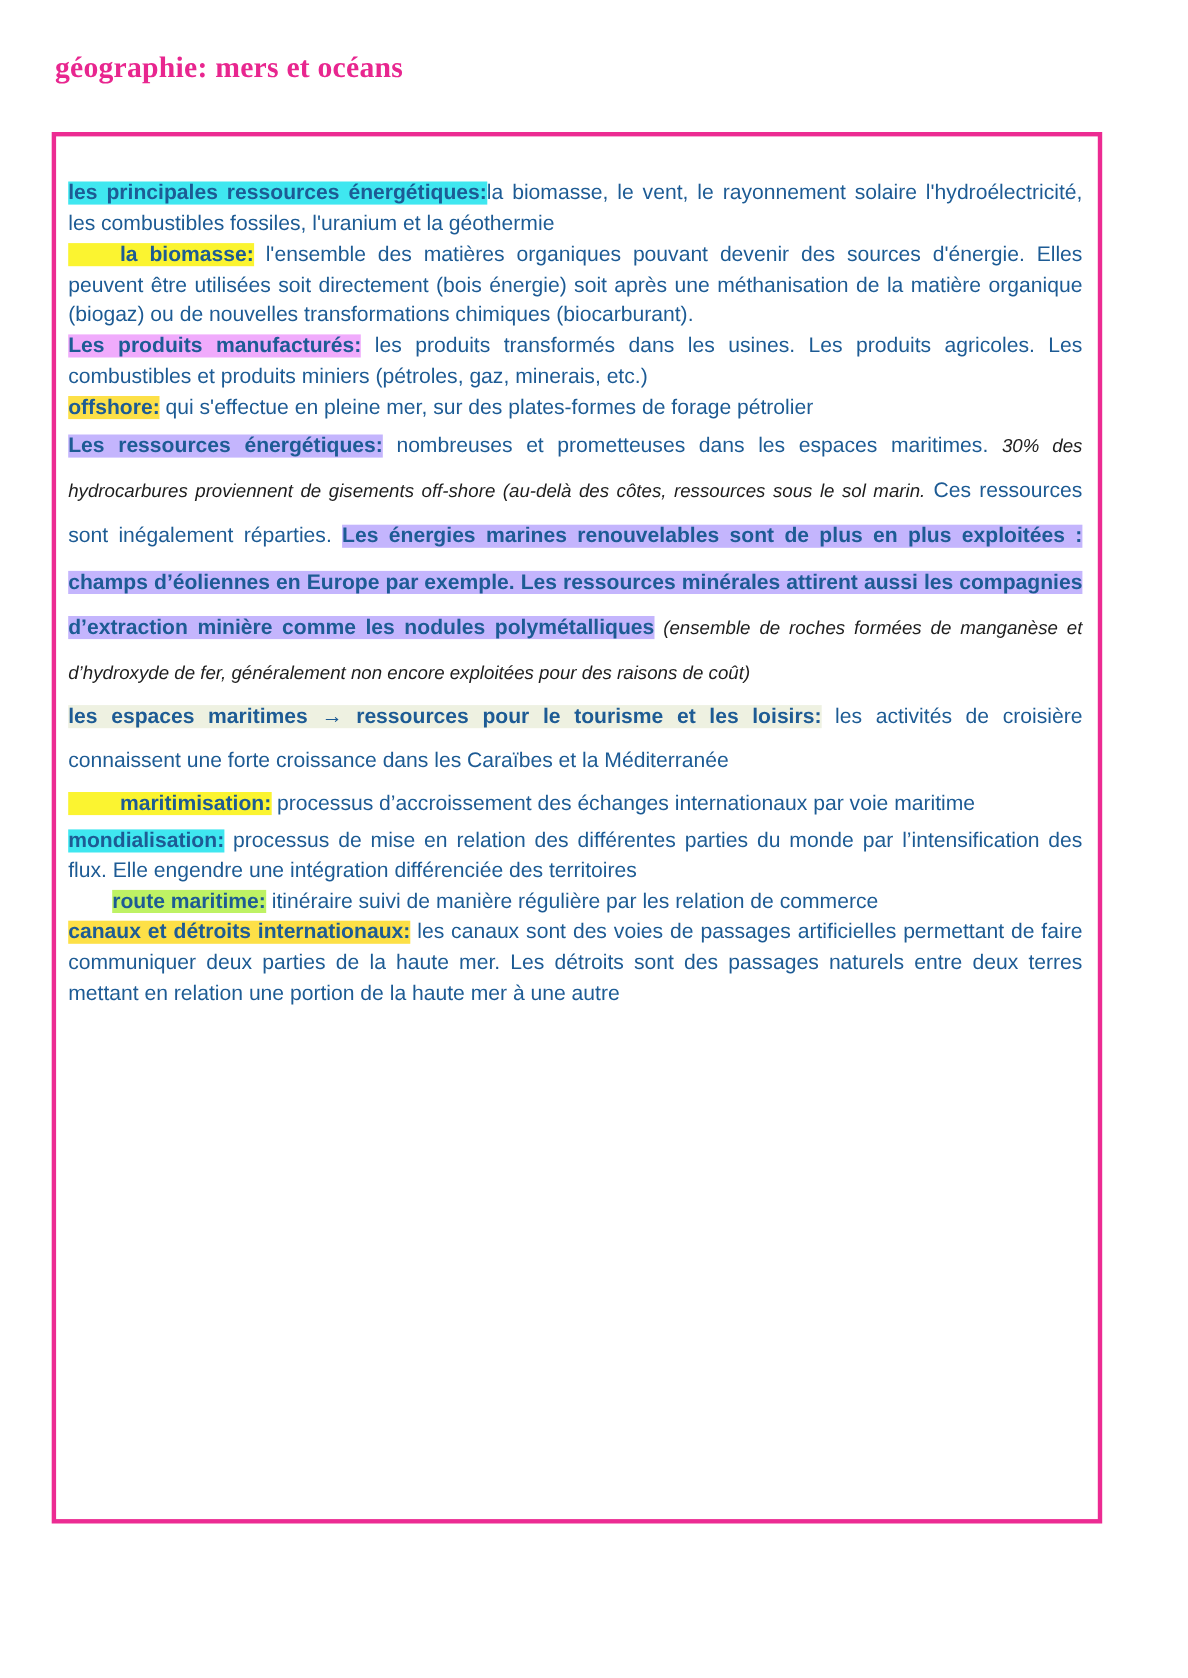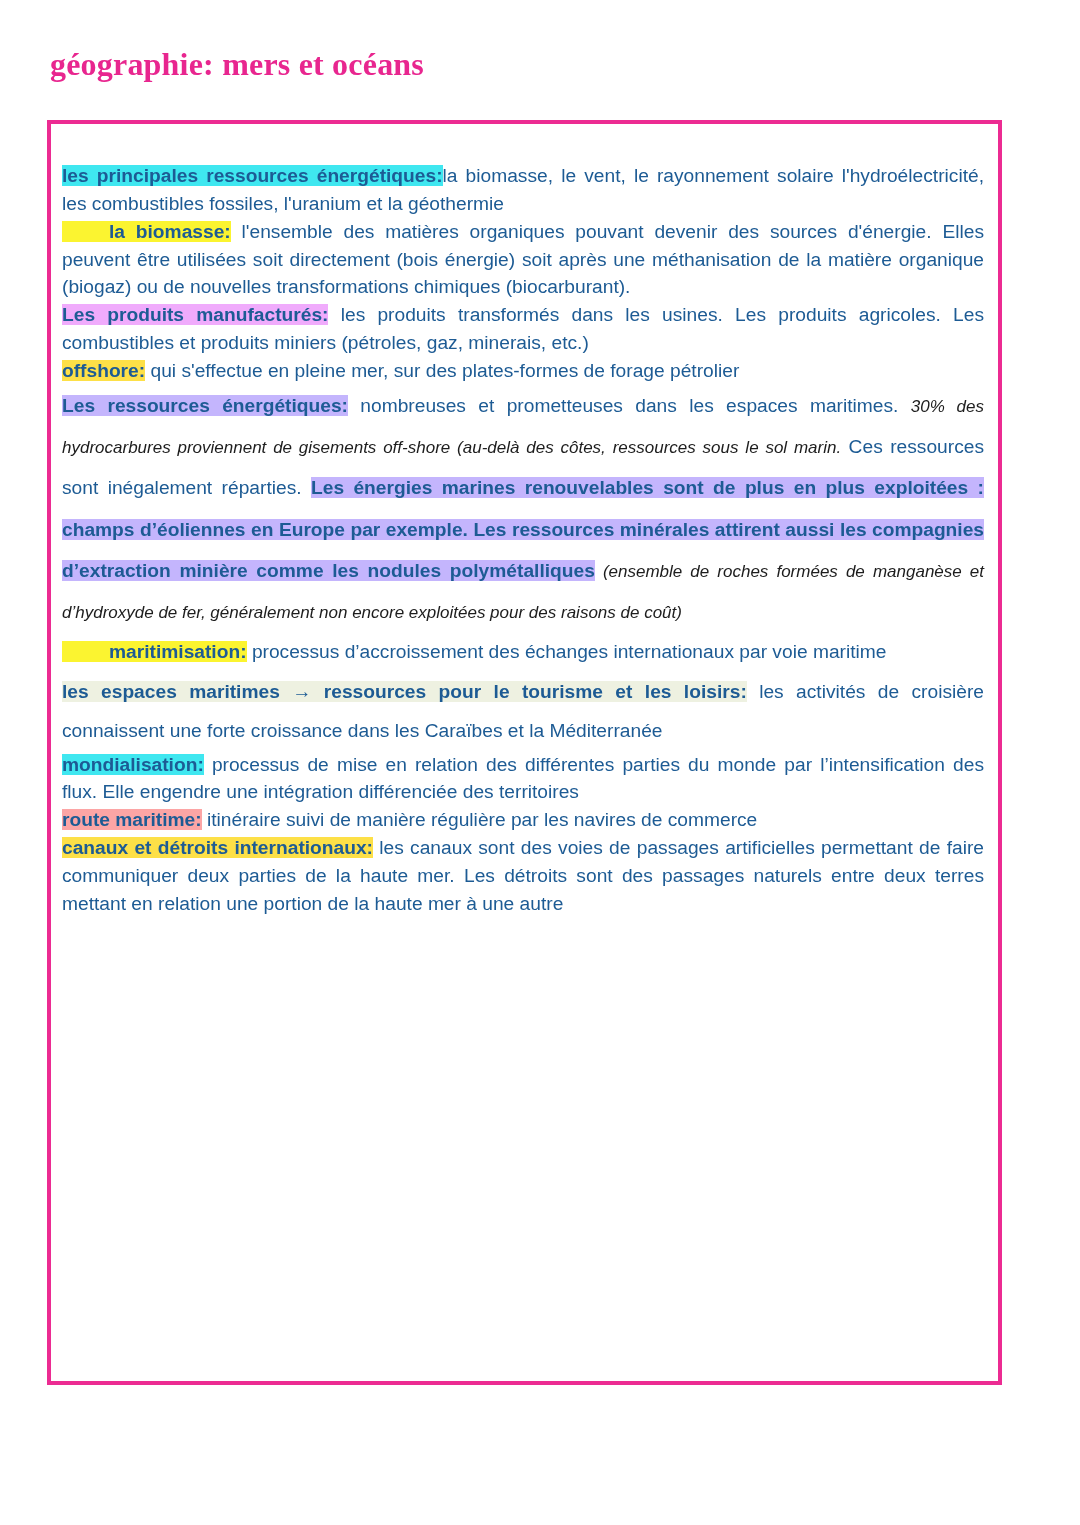--- a/index.html
+++ b/index.html
@@ -20,21 +20,21 @@
     background: #ffffff;
     box-sizing: border-box;
   }
 
   .doc-title {
     position: absolute;
     left: 50px;
     top: 46px;
     font-family: "Liberation Serif", "DejaVu Serif", serif;
     font-weight: bold;
-    font-size: 32px;
+    font-size: 27px;
     letter-spacing: 0.2px;
     color: #e8268f;
     white-space: nowrap;
   }
 
   .note-box {
     position: absolute;
     left: 47px;
     top: 120px;
     width: 955px;
@@ -69,21 +69,21 @@
   }
 
   
   .hl-cream   { background: #fcf0dc; }
   .hl-cyan    { background: #3fe7f0; }
   .hl-yellow  { background: #fbf430; padding-left: 47px; }
   .hl-peach   { background: #f0abfc; }
   .hl-sage    { background: #fde047; }
   .hl-pink    { background: #c4b5fd; }
   .hl-greenlt { background: #eef1e1; }
-  .hl-salmon  { background: #fca5a5; }
+  .hl-salmon  { background: #bef264; margin-left: 40px; }
 
   
   .loose {
     line-height: 2.15;
     text-align: justify;
   }
   .loose-2 {
     line-height: 2.05;
     text-align: justify;
   }
@@ -127,33 +127,33 @@
     <p class="entry body-text gap-sm">
       <span class="term hl-sage">offshore:</span><span> qui s'effectue en pleine mer, sur des plates-formes de forage pétrolier</span>
     </p>
 
 
     <p class="entry body-text loose gap-xxl">
       <span class="term hl-pink">Les ressources énergétiques:</span><span> nombreuses et prometteuses dans les espaces maritimes. </span><span class="small-ital">30% des hydrocarbures proviennent de gisements off-shore (au-delà des côtes, ressources sous le sol marin.</span><span> Ces ressources sont inégalement réparties. </span><span class="bold-run hl-pink">Les énergies marines renouvelables sont de plus en plus exploitées : champs d’éoliennes en Europe par exemple. Les ressources minérales attirent aussi les compagnies d’extraction minière comme les nodules polymétalliques</span><span class="ital-note"> (ensemble de roches formées de manganèse et d’hydroxyde de fer, généralement non encore exploitées pour des raisons de coût)</span>
     </p>
 
     <p class="entry body-text loose-2 gap-md">
-      <span class="term hl-yellow">maritimisation:</span><span> processus d’accroissement des échanges internationaux par voie maritime</span>
+      <span class="term hl-greenlt">les espaces maritimes →  ressources pour le tourisme et les loisirs:</span><span> les activités de croisière connaissent une forte croissance dans les Caraïbes et la Méditerranée</span>
     </p>
 
     <p class="entry body-text loose-2 gap-md">
-      <span class="term hl-greenlt">les espaces maritimes →  ressources pour le tourisme et les loisirs:</span><span> les activités de croisière connaissent une forte croissance dans les Caraïbes et la Méditerranée</span>
+      <span class="term hl-yellow">maritimisation:</span><span> processus d’accroissement des échanges internationaux par voie maritime</span>
     </p>
 
     <p class="entry body-text gap-lg">
       <span class="term hl-cyan">mondialisation:</span><span> processus de mise en relation des différentes parties du monde par l’intensification des flux. Elle engendre une intégration différenciée des territoires</span>
     </p>
 
     <p class="entry body-text gap-lg">
-      <span class="term hl-salmon">route maritime:</span><span> itinéraire suivi de manière régulière par les navires de commerce</span>
+      <span class="term hl-salmon">route maritime:</span><span> itinéraire suivi de manière régulière par les relation de commerce</span>
     </p>
 
     <p class="entry body-text">
       <span class="term hl-sage">canaux et détroits internationaux:</span><span> les canaux sont des voies de passages artificielles permettant de faire communiquer deux parties de la haute mer. Les détroits sont des passages naturels entre deux terres mettant en relation une portion de la haute mer à une autre</span>
     </p>
 
   </div>
 </div>
 
 </body></html>

